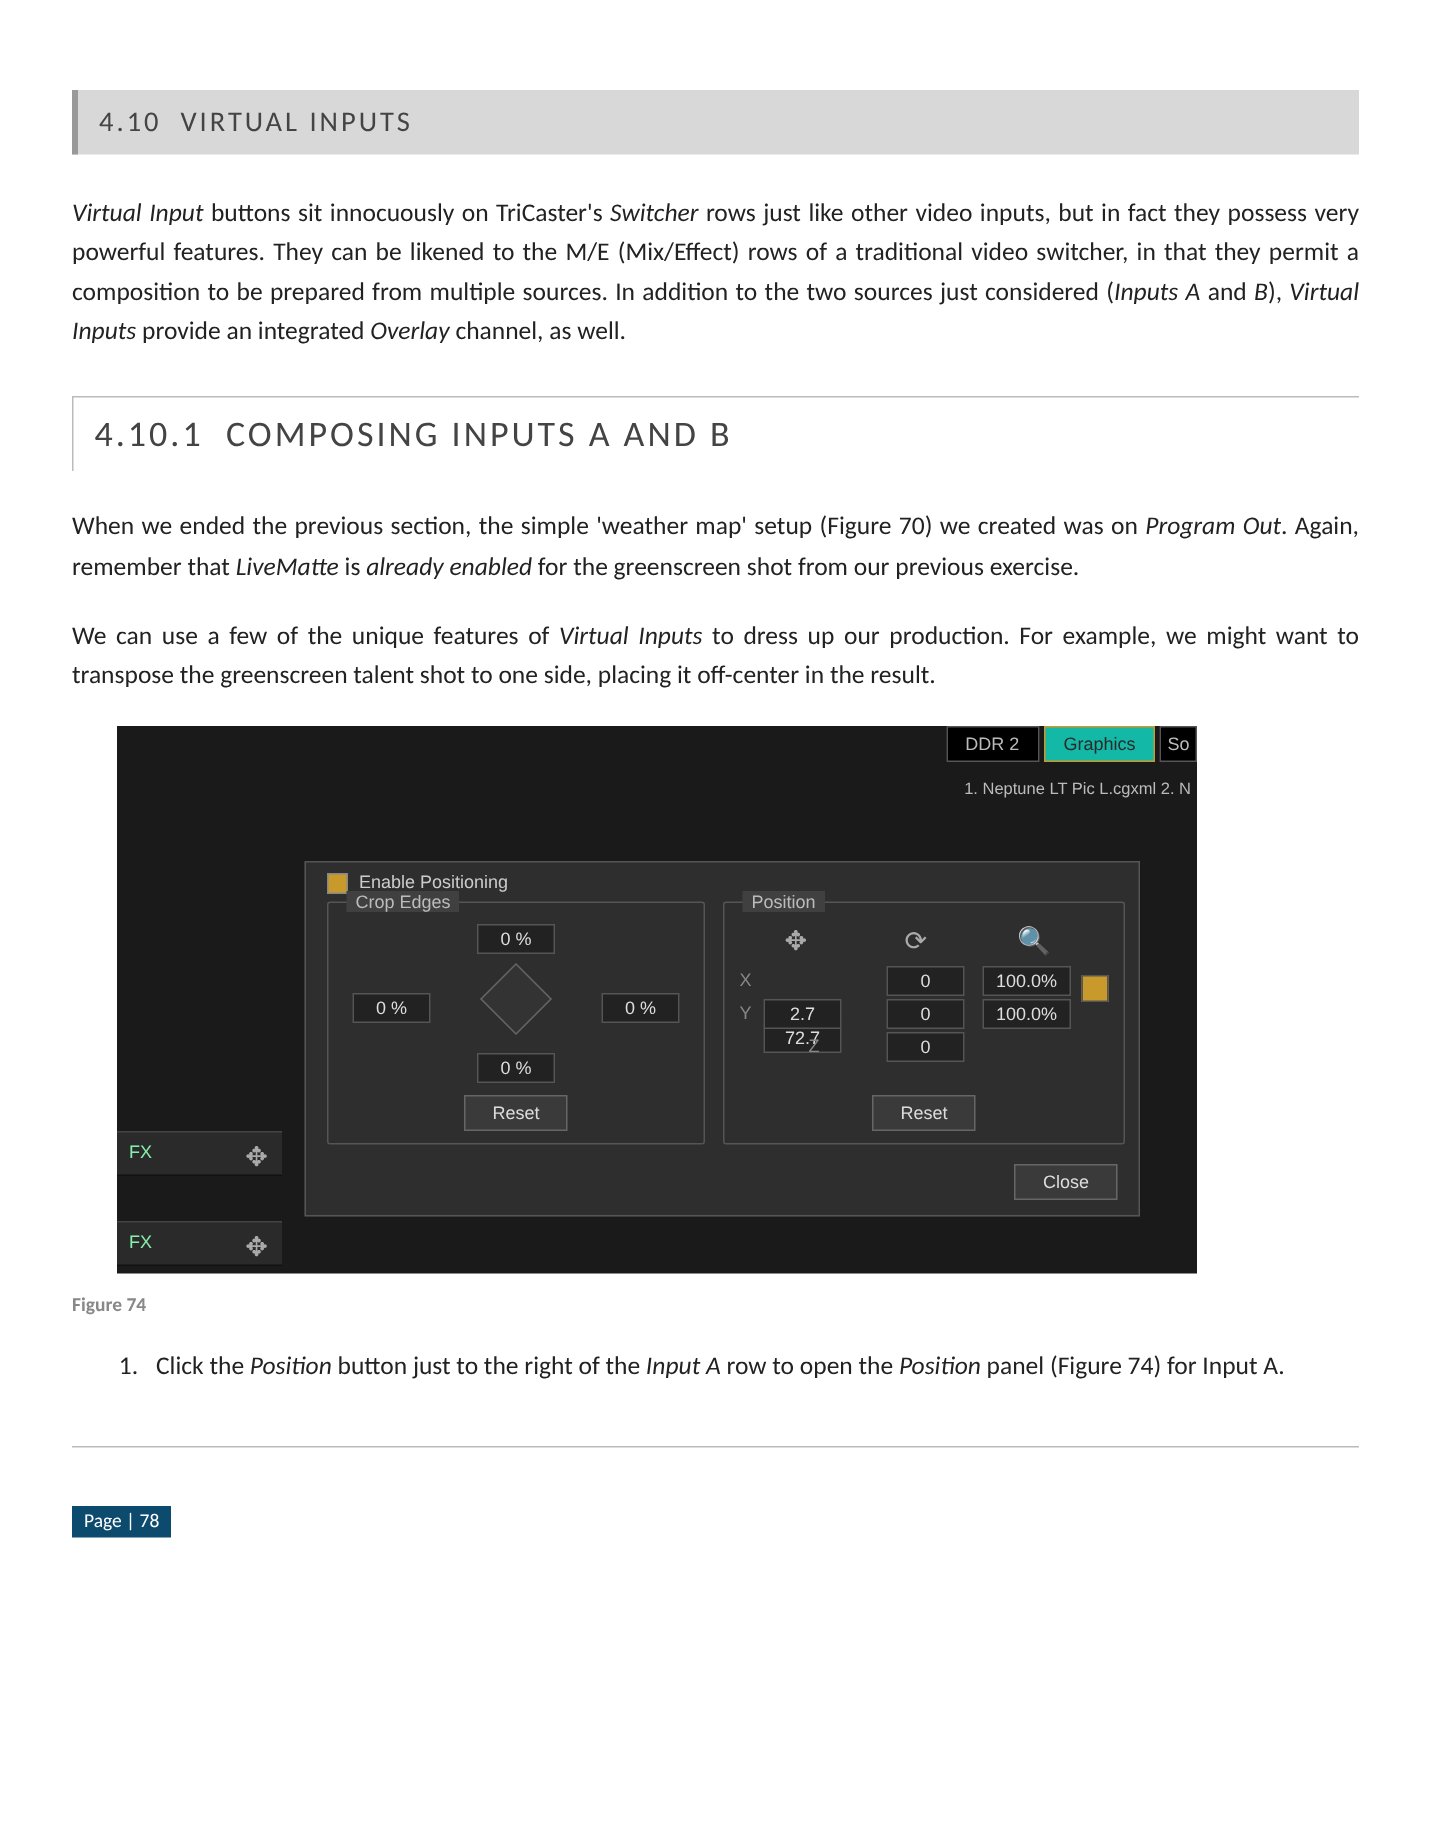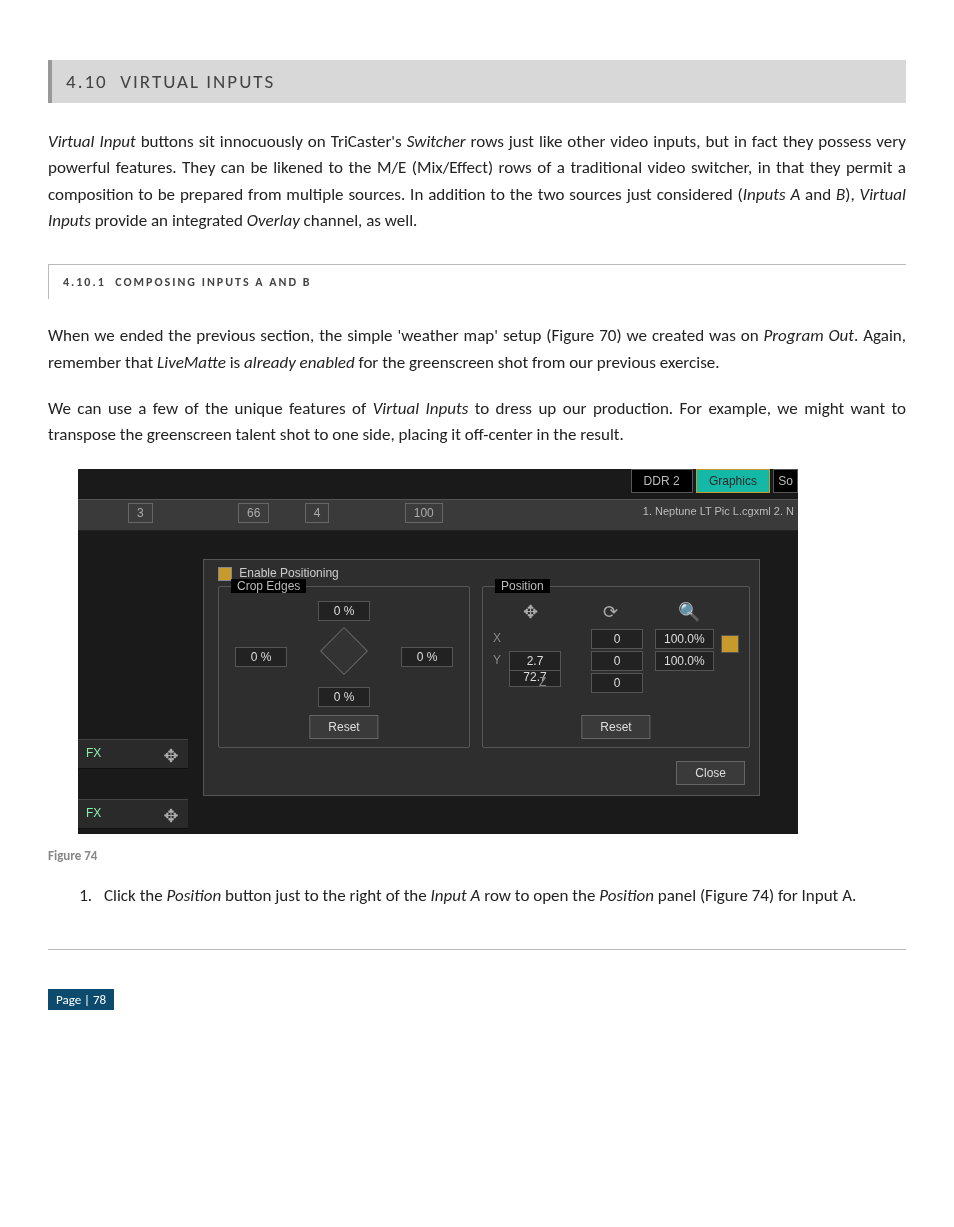--- a/index.html
+++ b/index.html
@@ -17,25 +17,24 @@
     padding: 10px 14px;
     font-size: 19px;
     letter-spacing: 2px;
     color: #444;
     margin-bottom: 26px;
   }
   .subsection-header {
     border-top: 1px solid #bbb;
     border-left: 1px solid #bbb;
     padding: 10px 14px;
-    font-size: 12px;
+    font-size: 24px;
     letter-spacing: 2px;
     color: #444;
     margin: 30px 0 24px 0;
-    font-weight: bold;
   }
   p.body-text {
     text-align: justify;
     line-height: 1.55;
     margin: 0 0 20px 0;
   }
   .figure-caption {
     font-size: 13px;
     color: #888;
     font-weight: bold;
@@ -128,21 +127,21 @@
     background:#c79a2b; border:1px solid #888;
     vertical-align: middle; margin-right:4px;
   }
   .ss-group {
     position: absolute;
     border: 1px solid #555;
     border-radius: 2px;
   }
   .ss-crop { left: 14px; top: 26px; width: 250px; height: 160px; }
   .ss-pos  { left: 278px; top: 26px; width: 266px; height: 160px; }
-  .ss-group-title { position:absolute; top:-8px; left:12px; background:#000000; padding:0 6px; color:#bbb; }
+  .ss-group-title { position:absolute; top:-8px; left:12px; background:#404040; padding:0 6px; color:#bbb; }
   .valbox {
     display:inline-block;
     background:#222; border:1px solid #555;
     color:#ddd; padding:2px 8px; min-width:34px; text-align:center;
     font-size:12px;
   }
   .ss-btn {
     display:inline-block;
     background:#3a3a3a; border:1px solid #666;
     color:#ddd; padding:4px 18px; font-size:12px;
@@ -201,26 +200,20 @@
 </p>
 
 <div class="screenshot">
 
   <div class="ss-topstrip">
     <div class="ss-tab">DDR 2</div>
     <div class="ss-tab active">Graphics</div>
     <div class="ss-tab" style="padding:4px 4px;">So</div>
   </div>
 
-  <div class="ss-row">
-    <span class="ss-numbox" style="margin-left:50px;">3</span>
-    <span class="ss-numbox" style="margin-left:80px;">66</span>
-    <span class="ss-numbox" style="margin-left:30px;">4</span>
-    <span class="ss-numbox" style="margin-left:70px;">100</span>
-  </div>
   <div class="ss-right-label">1. Neptune LT Pic L.cgxml  2. N</div>
 
   <div class="ss-fxrow" style="top:270px;">
     <span class="ss-fx-label">FX</span>
     <span class="move-icon icon-glyph">✥</span>
   </div>
   <div class="ss-fxrow" style="top:330px;">
     <span class="ss-fx-label">FX</span>
     <span class="move-icon icon-glyph">✥</span>
   </div>

